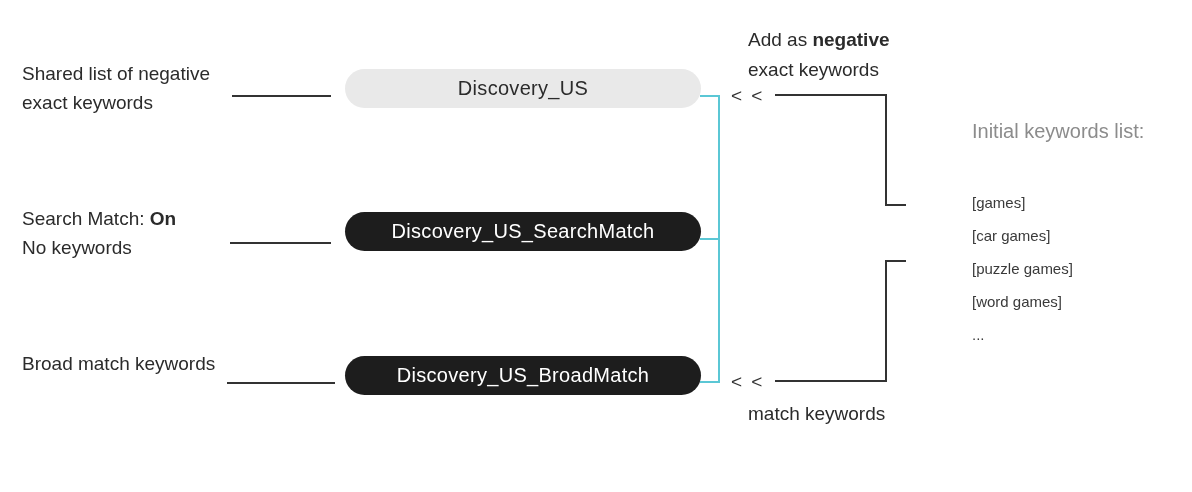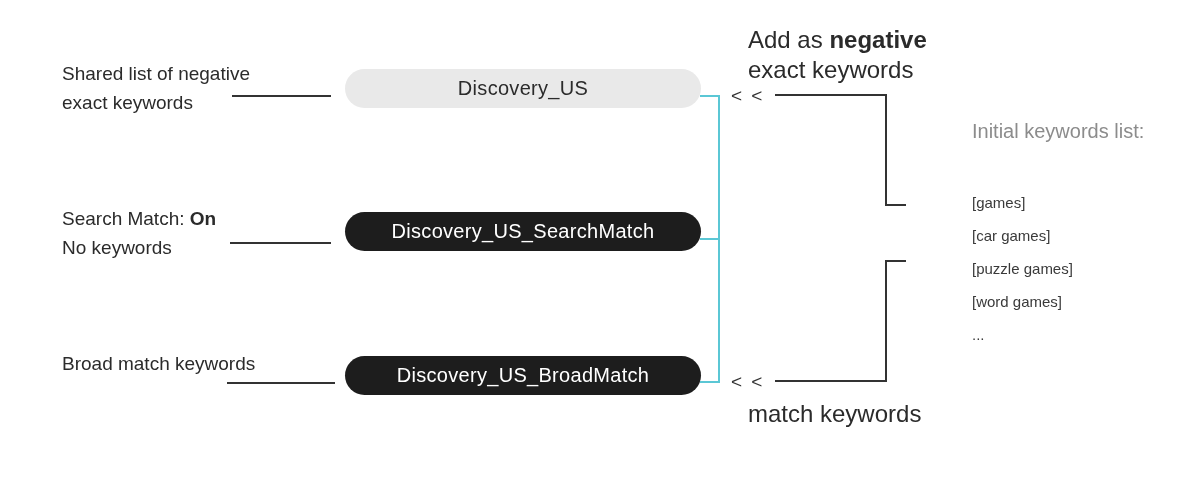--- a/index.html
+++ b/index.html
@@ -15,41 +15,40 @@
   .canvas{
     position:relative;
     width:1192px;height:492px;
     background:#fff;
     overflow:hidden;
   }
   .abs{position:absolute;}
   .row-label{
     font-size:19px;line-height:29px;color:var(--text);
     white-space:nowrap;
-    margin-left:40px;
   }
   .row-label b{font-weight:700;}
   .hline{height:2px;background:var(--line);}
   .vline{width:2px;background:var(--line);}
   .cyan-h{height:2px;background:var(--accent);}
   .cyan-v{width:2px;background:var(--accent);}
   .pill{
     left:345px;width:356px;height:39px;
     border-radius:27px;
     display:flex;align-items:center;justify-content:center;
     font-size:20px;letter-spacing:.3px;white-space:nowrap;
   }
   .pill-light{background:var(--pill-light);color:var(--text);}
   .pill-dark{background:var(--pill-dark);color:#fff;}
   .chevrons{
     font-size:19px;color:var(--line);line-height:20px;
     letter-spacing:2px;white-space:nowrap;font-weight:400;
   }
   .annotation{
-    font-size:24px;line-height:30px;color:var(--text);white-space:nowrap;
+    font-size:19px;line-height:30px;color:var(--text);white-space:nowrap;
   }
   .annotation b{font-weight:700;}
   .kw-title{font-size:20px;color:var(--muted);white-space:nowrap;}
   .kw-item{font-size:15px;line-height:33px;color:#3A3A3A;white-space:nowrap;}
 </style>
 </head>
 <body>
 
 <div class="canvas">
 

